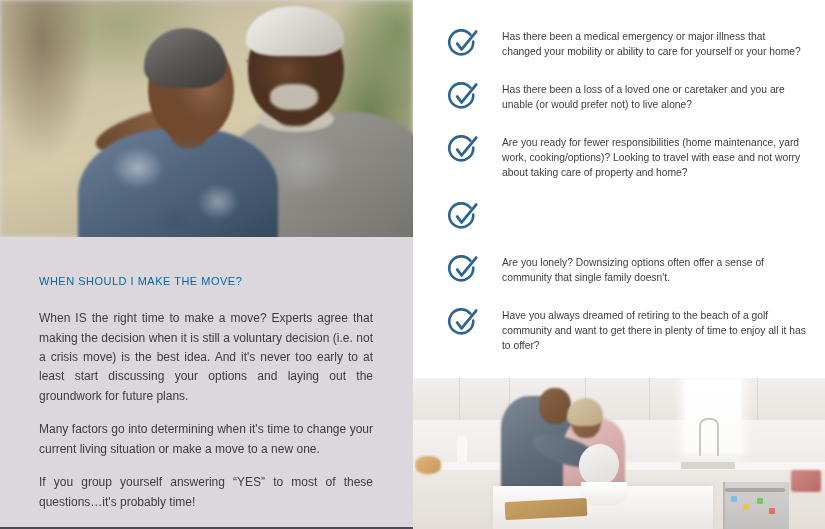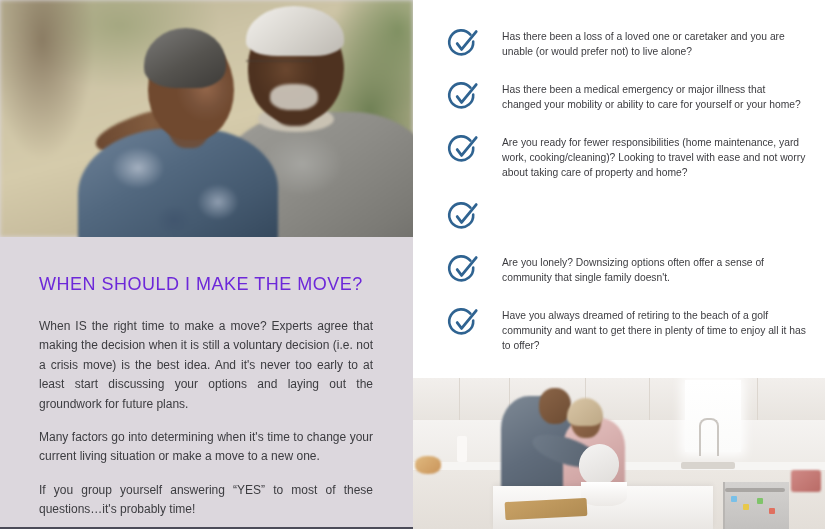--- a/index.html
+++ b/index.html
@@ -160,24 +160,24 @@
 
   
   #left-text {
     position: absolute;
     left: 39px;
     top: 275px;
     width: 334px;
   }
   #left-heading {
     margin: 0 0 22px 0;
-    font-size: 18px;
+    font-size: 11px;
     font-weight: 400;
     letter-spacing: .5px;
-    color: #6d28d9;
+    color: #0369a1;
     line-height: 1.1;
   }
   .left-para {
     margin: 0 0 14px 0;
     font-size: 12px;
     line-height: 1.62;
     color: #3c3c40;
     text-align: justify;
   }
   .left-para:last-child { margin-bottom: 0; }
@@ -401,41 +401,41 @@
 
     <div id="questions">
 
       <div class="q-row">
         <span class="q-icon">
           <svg viewBox="0 0 34 34" xmlns="http://www.w3.org/2000/svg">
             <path d="M24.4 7.6 A12 12 0 1 0 27.2 14.6" fill="none" stroke="#2f6391" stroke-width="2.6" stroke-linecap="round"></path>
             <path d="M11.2 16.6 L15.6 22.4 L30.2 4.6" fill="none" stroke="#2f6391" stroke-width="2.8" stroke-linecap="round" stroke-linejoin="round"></path>
           </svg>
         </span>
-        <span class="q-text">Has there been a loss of a loved one or caretaker and you are unable (or would prefer not) to live alone?</span>
+        <span class="q-text">Has there been a medical emergency or major illness that changed your mobility or ability to care for yourself or your home?</span>
       </div>
 
       <div class="q-row">
         <span class="q-icon">
           <svg viewBox="0 0 34 34" xmlns="http://www.w3.org/2000/svg">
             <path d="M24.4 7.6 A12 12 0 1 0 27.2 14.6" fill="none" stroke="#2f6391" stroke-width="2.6" stroke-linecap="round"></path>
             <path d="M11.2 16.6 L15.6 22.4 L30.2 4.6" fill="none" stroke="#2f6391" stroke-width="2.8" stroke-linecap="round" stroke-linejoin="round"></path>
           </svg>
         </span>
-        <span class="q-text">Has there been a medical emergency or major illness that changed your mobility or ability to care for yourself or your home?</span>
+        <span class="q-text">Has there been a loss of a loved one or caretaker and you are unable (or would prefer not) to live alone?</span>
       </div>
 
       <div class="q-row">
         <span class="q-icon">
           <svg viewBox="0 0 34 34" xmlns="http://www.w3.org/2000/svg">
             <path d="M24.4 7.6 A12 12 0 1 0 27.2 14.6" fill="none" stroke="#2f6391" stroke-width="2.6" stroke-linecap="round"></path>
             <path d="M11.2 16.6 L15.6 22.4 L30.2 4.6" fill="none" stroke="#2f6391" stroke-width="2.8" stroke-linecap="round" stroke-linejoin="round"></path>
           </svg>
         </span>
-        <span class="q-text">Are you ready for fewer responsibilities (home maintenance, yard work, cooking/cleaning)? Looking to travel with ease and not worry about taking care of property and home?</span>
+        <span class="q-text">Are you ready for fewer responsibilities (home maintenance, yard work, cooking/options)? Looking to travel with ease and not worry about taking care of property and home?</span>
       </div>
 
       <div class="q-row">
         <span class="q-icon">
           <svg viewBox="0 0 34 34" xmlns="http://www.w3.org/2000/svg">
             <path d="M24.4 7.6 A12 12 0 1 0 27.2 14.6" fill="none" stroke="#2f6391" stroke-width="2.6" stroke-linecap="round"></path>
             <path d="M11.2 16.6 L15.6 22.4 L30.2 4.6" fill="none" stroke="#2f6391" stroke-width="2.8" stroke-linecap="round" stroke-linejoin="round"></path>
           </svg>
         </span>
       </div>

